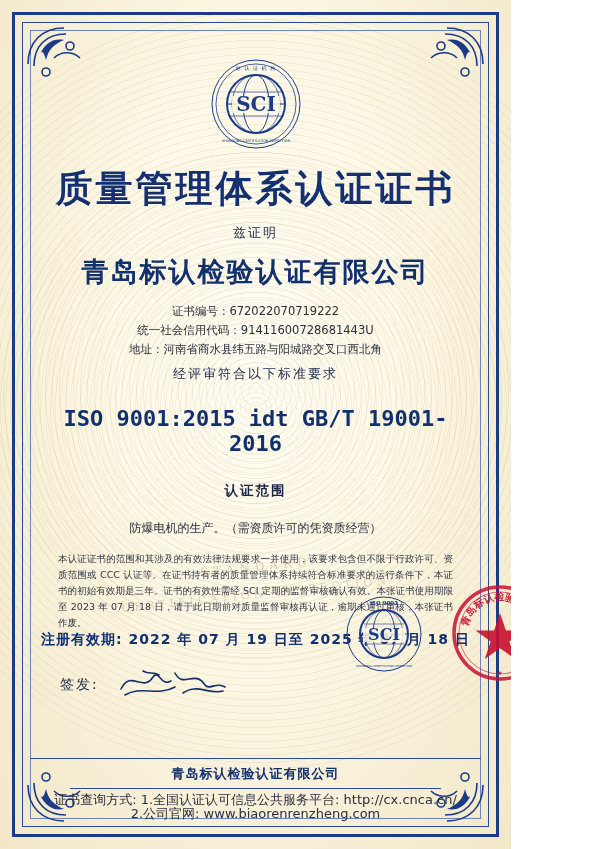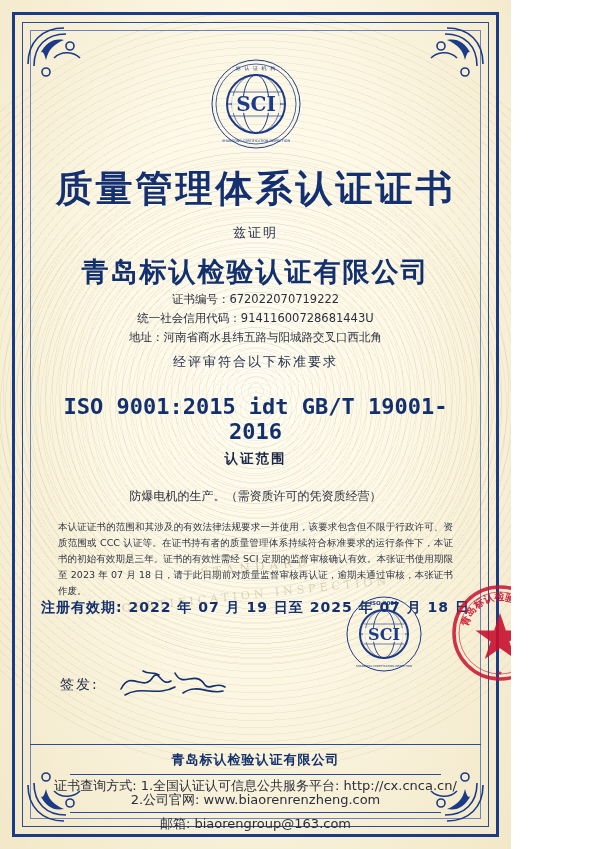--- a/index.html
+++ b/index.html
@@ -84,34 +84,34 @@
     margin-top:10px;
     font-size:13px;color:#25304d;letter-spacing:2px;
     font-family:"DejaVu Sans", sans-serif;
   }
   .company{
     margin-top:12px;
     font-family:"DejaVu Serif", serif;
     font-size:27px;font-weight:bold;letter-spacing:2px;color:#12306e;
   }
   .meta{
-    font-size:11.5px;color:#2b2f3d;line-height:19px;
+    margin-top:12px;font-size:11.5px;color:#2b2f3d;line-height:19px;
     font-family:"DejaVu Sans", sans-serif;
   }
   .standard-lead{
     margin-top:6px;font-size:13px;color:#25304d;letter-spacing:2px;
     font-family:"DejaVu Sans", sans-serif;
   }
   .standard{
     margin-top:23px;
     font-family:"DejaVu Sans Mono", monospace;
     font-size:22px;font-weight:bold;color:#12306e;letter-spacing:0px;
   }
   .scope-title{
-    margin-top:6px;font-size:13.5px;font-weight:bold;color:#1b2747;letter-spacing:2px;
+    margin-top:26px;font-size:13.5px;font-weight:bold;color:#1b2747;letter-spacing:2px;
     font-family:"DejaVu Sans", sans-serif;
   }
   .scope-text{
     margin-top:20px;font-size:12px;color:#2b2f3d;
     font-family:"DejaVu Sans", sans-serif;
   }
   .legal{
     margin:14px 18px 0 18px;
     font-size:9.5px;line-height:16px;color:#2e3342;text-align:justify;
     font-family:"DejaVu Sans", sans-serif;
@@ -326,16 +326,15 @@
     </span>
   </div>
 
   <div class="footer">
     <div class="footer-line"></div>
     <div class="footer-org">青岛标认检验认证有限公司</div>
     <div class="footer-sep"></div>
     <div class="footer-small">证书查询方式: 1.全国认证认可信息公共服务平台: http://cx.cnca.cn/</div>
     <div class="footer-small">2.公司官网: www.biaorenrenzheng.com</div>
     <div class="footer-sep"></div>
-    <div class="footer-small">邮箱: biaorengroup@163.com</div>
   </div>
 
 </div>
 
 </body></html>

